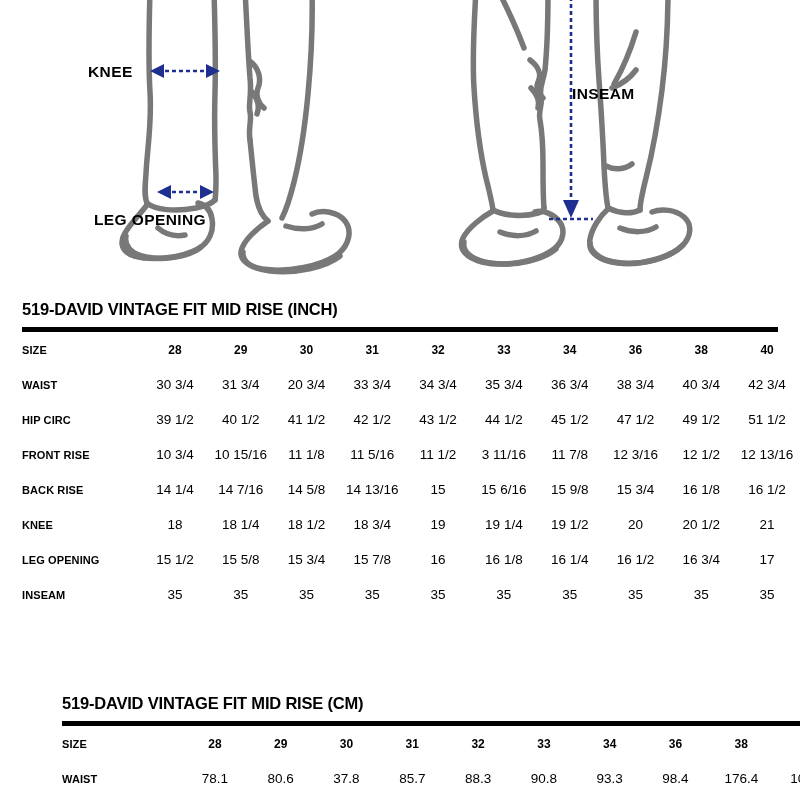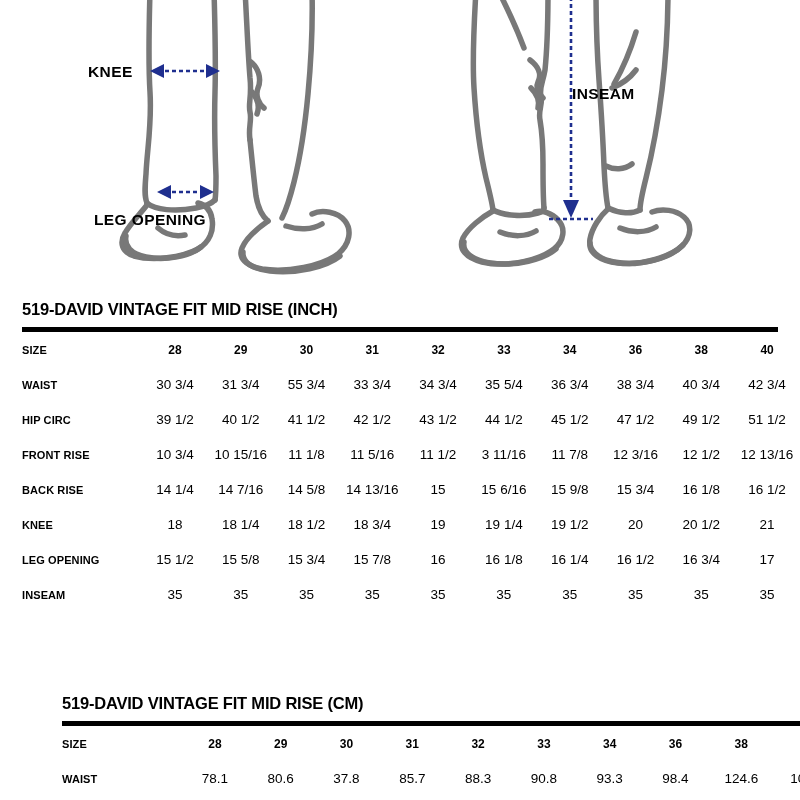--- a/index.html
+++ b/index.html
@@ -249,24 +249,24 @@
         <th class="col-head">36</th>
         <th class="col-head">38</th>
         <th class="col-head">40</th>
       </tr>
     </thead>
     <tbody>
       <tr class="first-data-row">
         <td class="row-head">WAIST</td>
         <td class="val">30 3/4</td>
         <td class="val">31 3/4</td>
-        <td class="val">55 3/4</td>
+        <td class="val">20 3/4</td>
         <td class="val">33 3/4</td>
         <td class="val">34 3/4</td>
-        <td class="val">35 5/4</td>
+        <td class="val">35 3/4</td>
         <td class="val">36 3/4</td>
         <td class="val">38 3/4</td>
         <td class="val">40 3/4</td>
         <td class="val">42 3/4</td>
       </tr>
       <tr>
         <td class="row-head">HIP CIRC</td>
         <td class="val">39 1/2</td>
         <td class="val">40 1/2</td>
         <td class="val">41 1/2</td>
@@ -383,18 +383,18 @@
       <tr class="first-data-row">
         <td class="row-head">WAIST</td>
         <td class="val">78.1</td>
         <td class="val">80.6</td>
         <td class="val">37.8</td>
         <td class="val">85.7</td>
         <td class="val">88.3</td>
         <td class="val">90.8</td>
         <td class="val">93.3</td>
         <td class="val">98.4</td>
-        <td class="val">124.6</td>
+        <td class="val">176.4</td>
         <td class="val">108.6</td>
       </tr>
     </tbody>
   </table>
 </div>
 
 </body></html>

